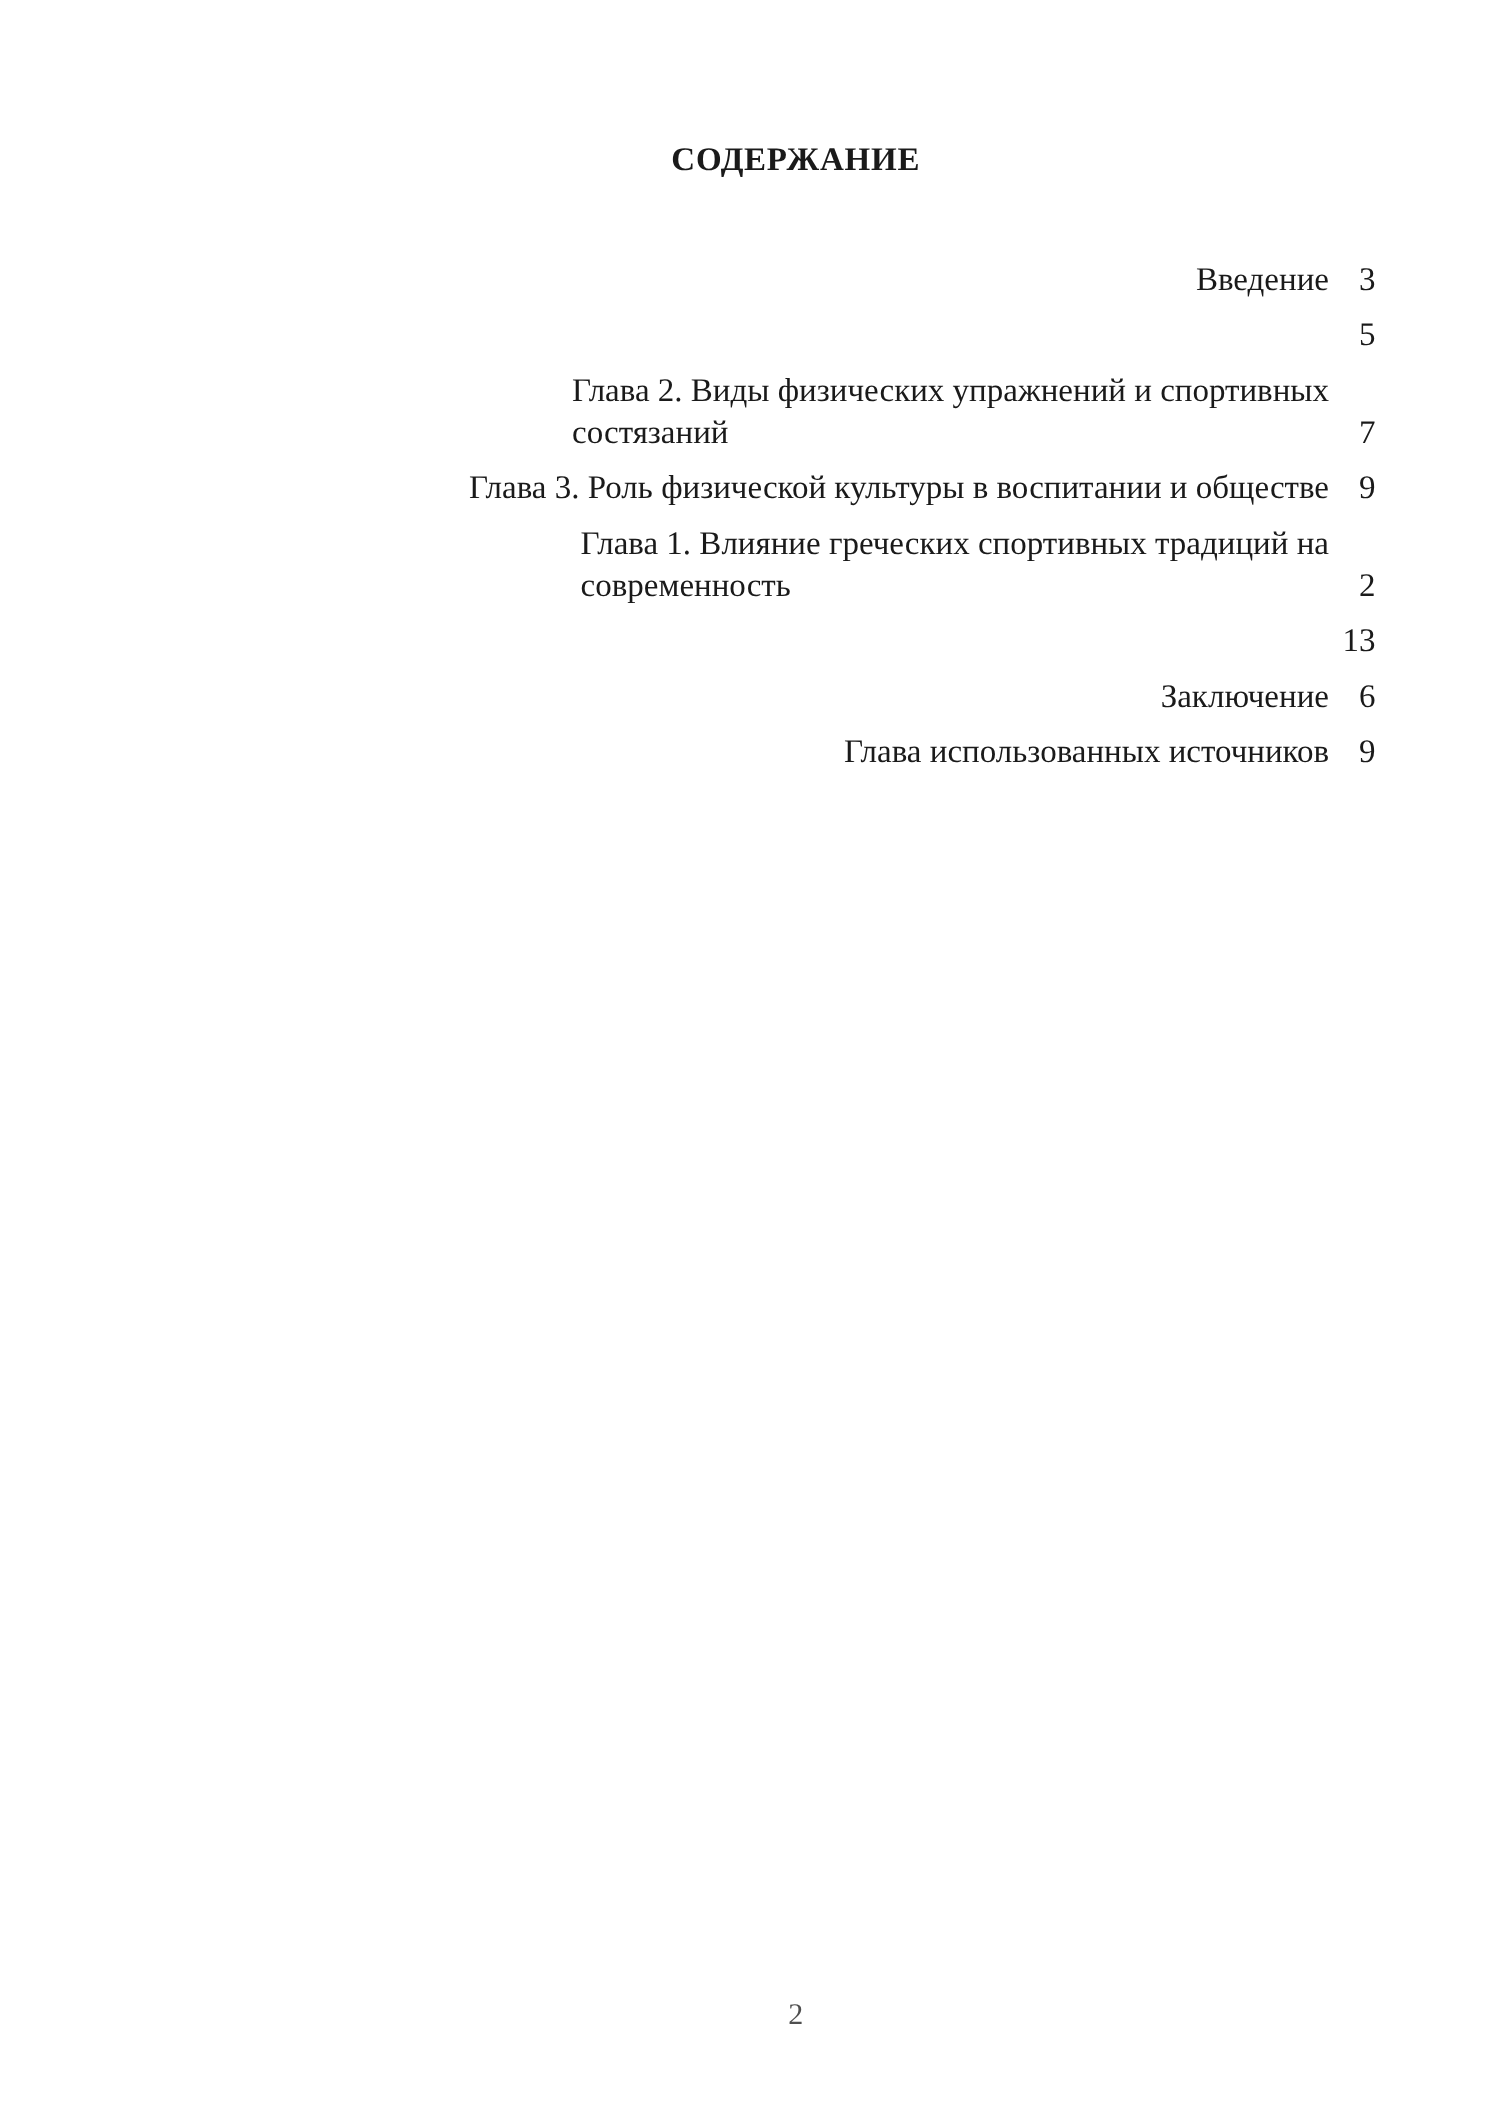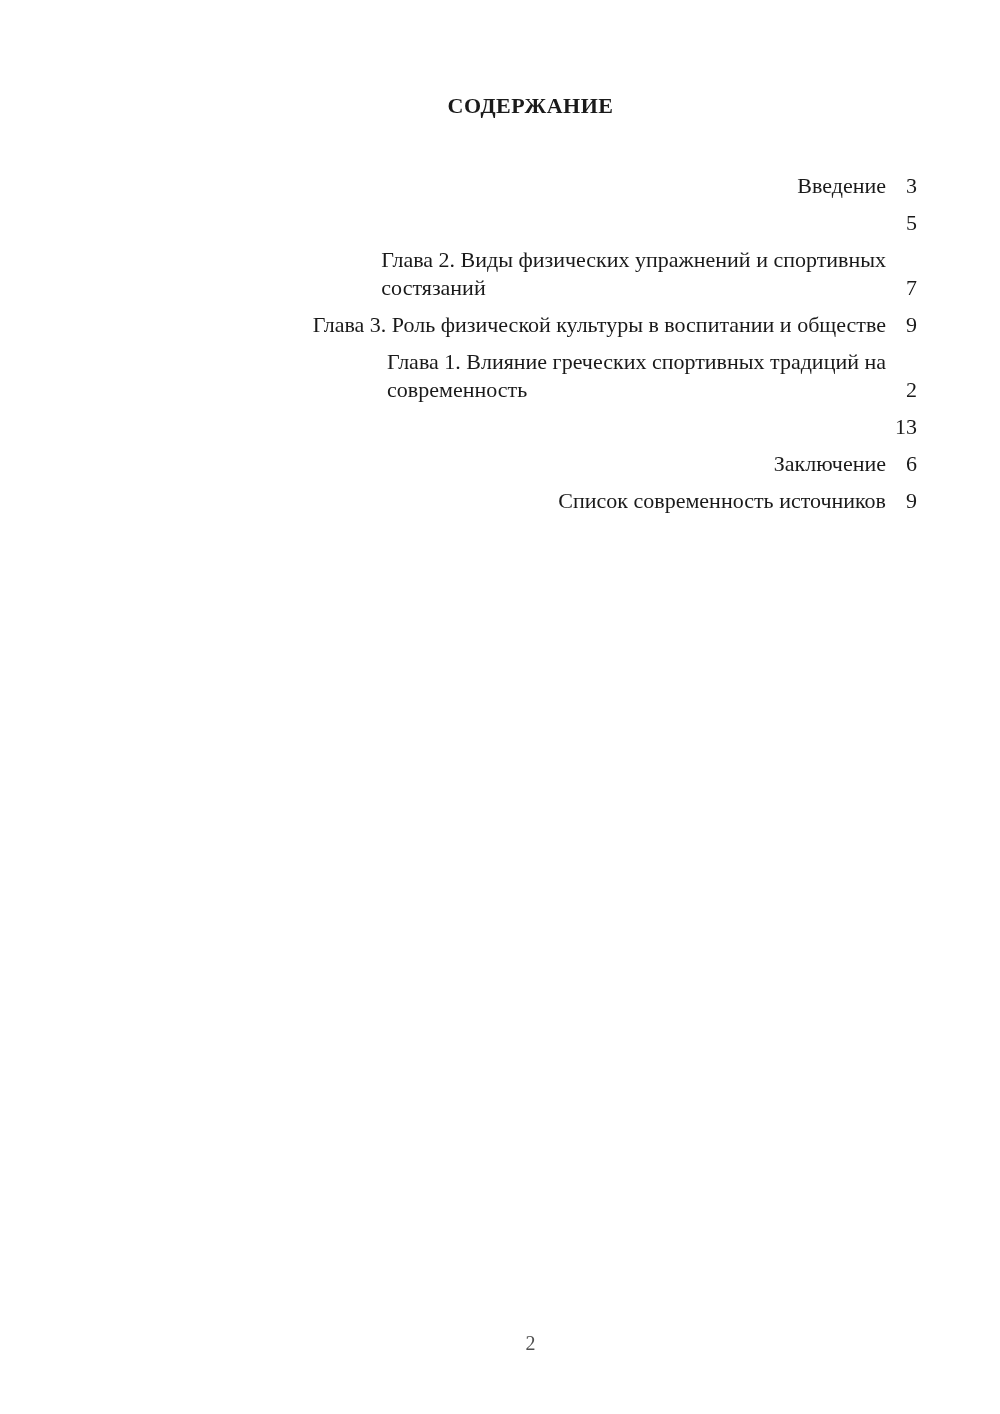--- a/index.html
+++ b/index.html
@@ -101,21 +101,21 @@
     <div class="toc-row">
       <span class="toc-page">13</span>
     </div>
 
     <div class="toc-row">
       <span class="toc-label">Заключение</span>
       <span class="toc-page">6</span>
     </div>
 
     <div class="toc-row">
-      <span class="toc-label">Список современность источников</span>
+      <span class="toc-label">Глава использованных источников</span>
       <span class="toc-page">9</span>
     </div>
 
   </div>
 
   <div class="page-footer">
     <span>2</span>
   </div>
 
 </div>

